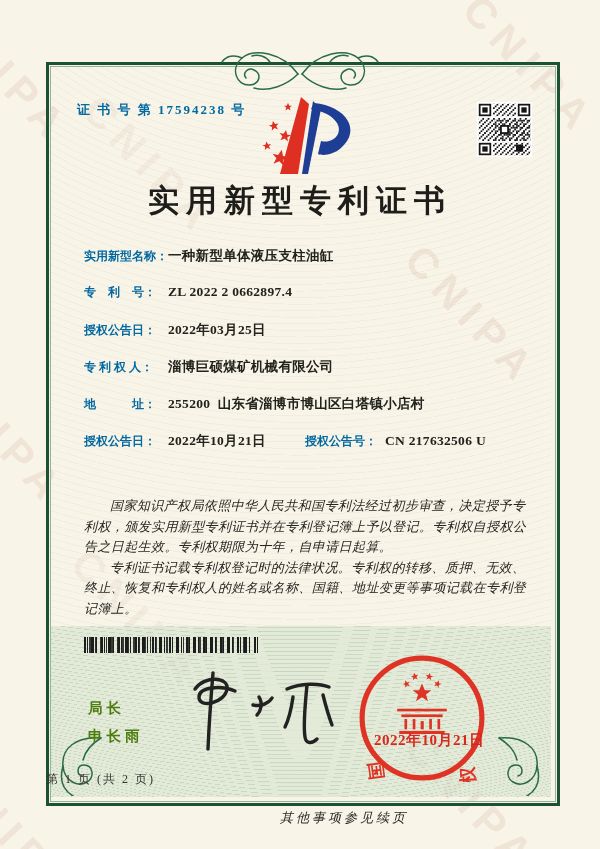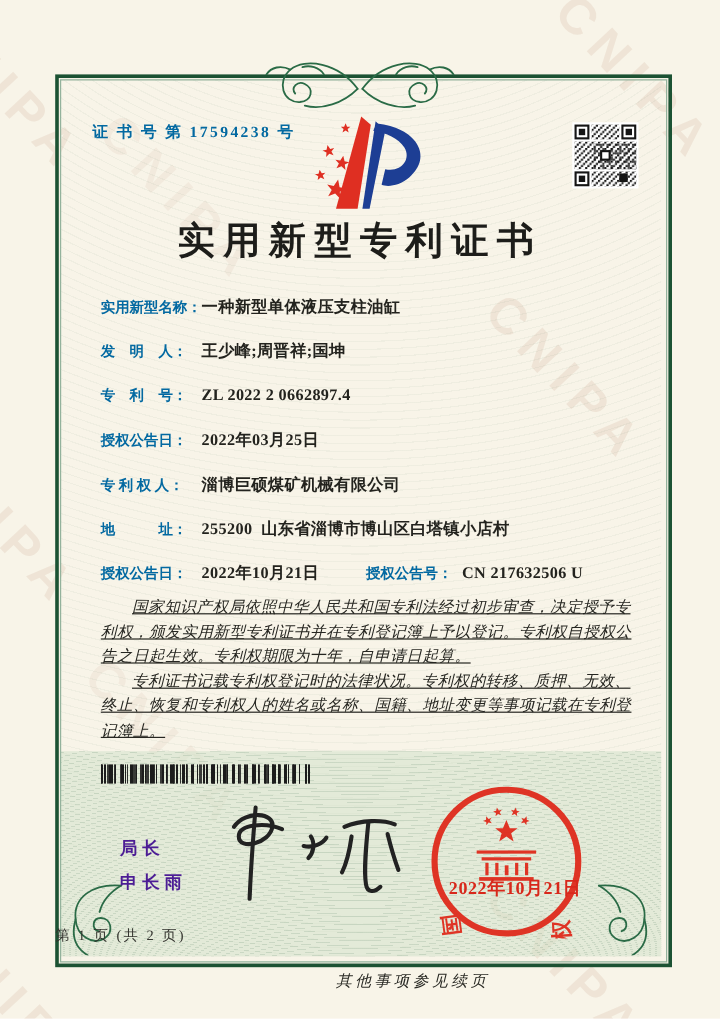--- a/index.html
+++ b/index.html
@@ -53,31 +53,31 @@
   .f-row{display:flex;align-items:baseline;height:23px;margin-bottom:14px;}
   .f-label{
     flex:0 0 84px;font-size:12px;font-weight:700;color:#0369a1;white-space:pre;
   }
   .f-value{font-size:13.5px;font-weight:600;color:#23231e;white-space:pre;letter-spacing:.3px;}
   .grant-first{display:flex;align-items:baseline;flex:0 0 221px;}
   .paras{
     position:absolute;left:84px;top:496px;width:452px;z-index:4;
     font-size:13px;line-height:20.5px;font-style:italic;color:#262621;letter-spacing:.4px;
   }
-  .paras p{margin:0;text-indent:2em;text-decoration:underline;}
+  .paras p{margin:0;text-indent:2em;}
   .barcode{
     position:absolute;left:84px;top:637px;width:176px;height:16px;z-index:4;
     background-image:
       repeating-linear-gradient(90deg,#1c1c1c 0 2px,rgba(0,0,0,0) 2px 3px,#1c1c1c 3px 4px,rgba(0,0,0,0) 4px 7px,#1c1c1c 7px 10px,rgba(0,0,0,0) 10px 12px,#1c1c1c 12px 13px,rgba(0,0,0,0) 13px 17px),
       repeating-linear-gradient(90deg,rgba(28,28,28,.9) 0 1px,rgba(0,0,0,0) 1px 5px,rgba(28,28,28,.85) 5px 7px,rgba(0,0,0,0) 7px 11px);
   }
   .director{
-    position:absolute;left:100px;top:694px;z-index:4;
+    position:absolute;left:88px;top:694px;z-index:4;
     font-family:"Liberation Sans","DejaVu Sans",sans-serif;
-    font-size:14.5px;font-weight:700;letter-spacing:4px;line-height:28px;color:#4c1d95;
+    font-size:14.5px;font-weight:700;letter-spacing:4px;line-height:28px;color:#4d7c0f;
   }
   .signature{position:absolute;left:175px;top:663px;width:178px;height:96px;z-index:4;}
   .signature path{stroke:#222;stroke-width:3.4;fill:none;stroke-linecap:round;stroke-linejoin:round;}
   .seal{position:absolute;left:358px;top:654px;width:128px;height:128px;z-index:5;opacity:.95;}
   .seal-date{
     position:absolute;left:374px;top:731px;z-index:6;white-space:nowrap;
     font-size:15px;font-weight:700;color:#d8281b;letter-spacing:.5px;
   }
   .page-number{
     position:absolute;left:46px;top:771px;width:520px;z-index:4;
@@ -192,24 +192,20 @@
         <rect x="14" y="14" width="3" height="3"></rect>
       </g>
   </svg>
 
   <div class="title">实用新型专利证书</div>
 
   <div class="fields">
     <div class="f-row">
       <span class="f-label">实用新型名称：</span>
       <span class="f-value">一种新型单体液压支柱油缸</span>
-    </div>
-    <div class="f-row">
-      <span class="f-label">发　明　人：</span>
-      <span class="f-value">王少峰;周晋祥;国坤</span>
     </div>
     <div class="f-row">
       <span class="f-label">专　利　号：</span>
       <span class="f-value">ZL 2022 2 0662897.4</span>
     </div>
     <div class="f-row">
       <span class="f-label">授权公告日：</span>
       <span class="f-value">2022年03月25日</span>
     </div>
     <div class="f-row">

